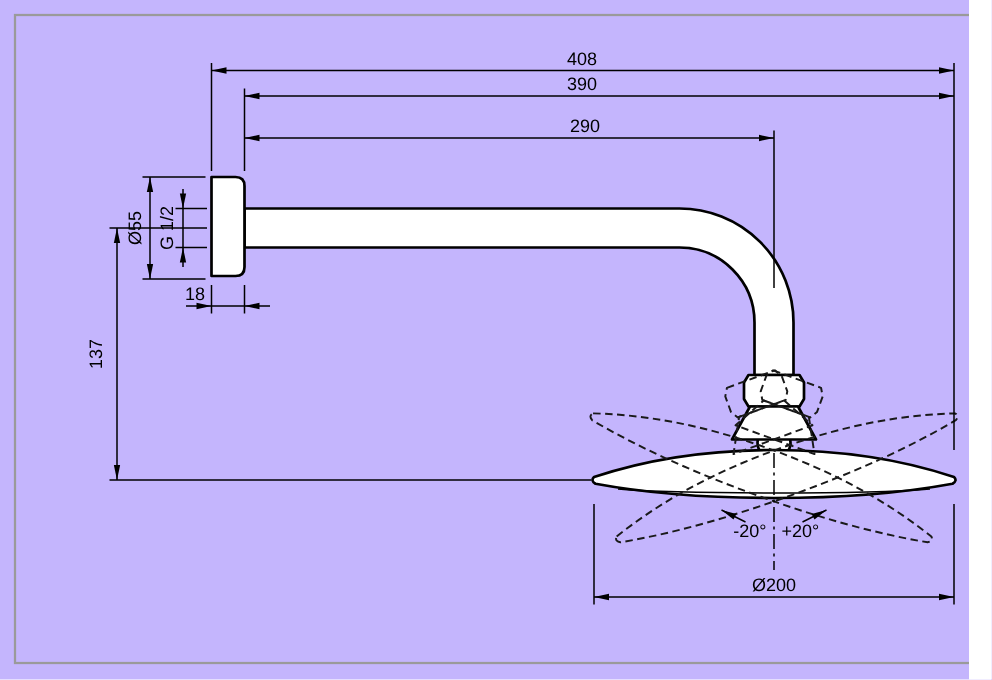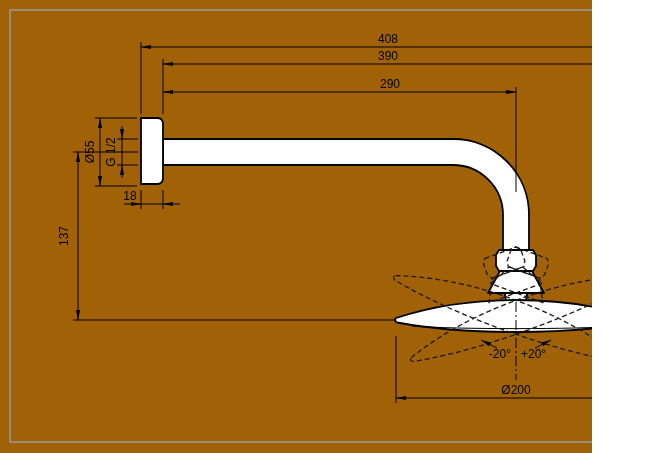--- a/index.html
+++ b/index.html
@@ -1,20 +1,20 @@
 <!DOCTYPE html>
 <html><head>
 <meta charset="utf-8">
 <style>
   html, body { margin: 0; padding: 0; background: #ffffff; }
   .page {
     position: relative;
-    width: 592px;
+    width: 646px;
     height: 453px;
-    background: #a16207;
+    background: #c4b5fd;
     overflow: hidden;
     font-family: "Liberation Sans", sans-serif;
   }
   svg { display: block; }
 
   .frame { fill: none; stroke: #9a9a9a; stroke-width: 1.5; }
 
   .part path, .part circle {
     fill: #ffffff;
     stroke: #000000;

